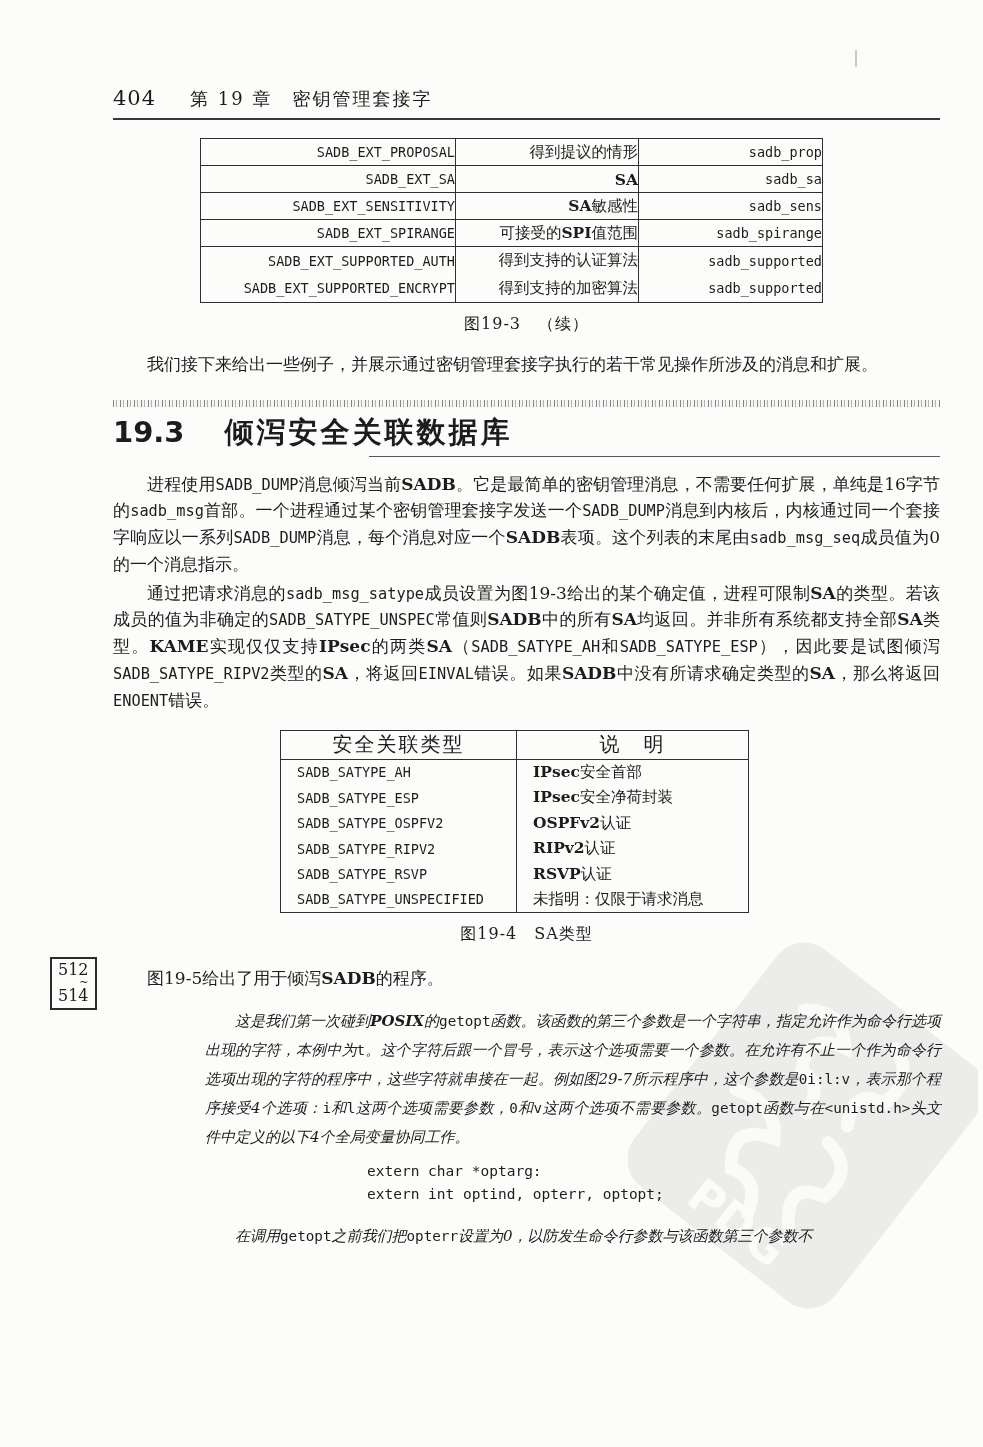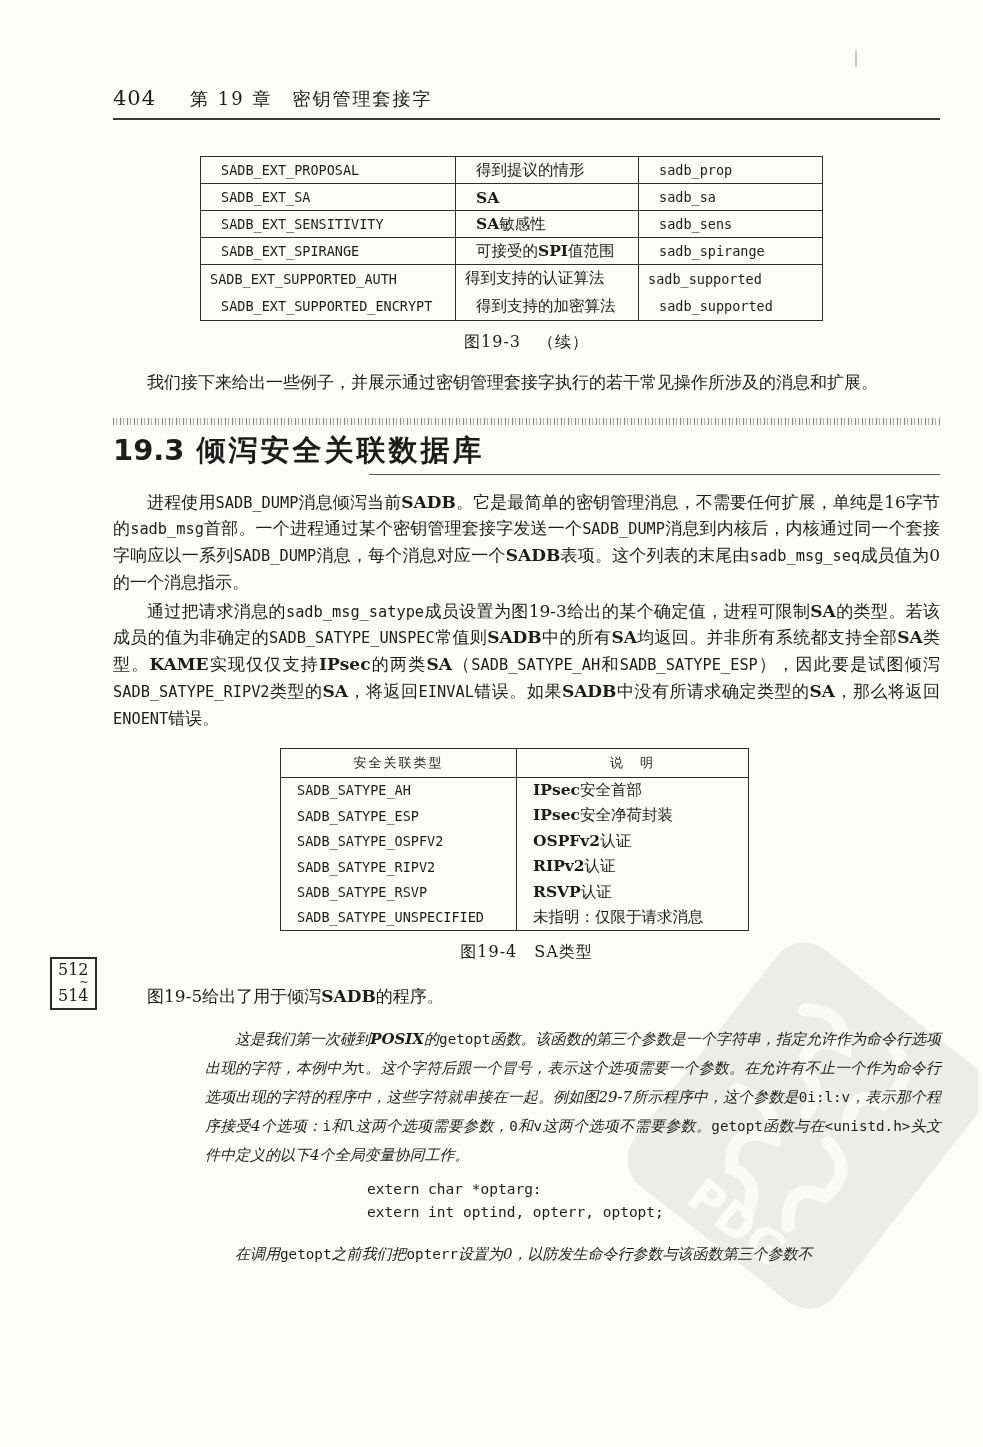--- a/index.html
+++ b/index.html
@@ -20,21 +20,21 @@
               border-bottom:2.5px solid #38383a; padding-bottom:7px; }
   .pagenum { font-size:21px; letter-spacing:1px;text-align:center; }
   .chapter { font-size:18px; letter-spacing:2px; }
 
   
   .seg-c { font-family:"DejaVu Sans Mono","Liberation Mono",monospace; font-size:0.9em;margin-top:32px; }
   .seg-b { font-weight:bold; }
 
   
   table { border-collapse:collapse; }
-  .tbl1 { margin:36px 0 0 87px; width:622px; table-layout:fixed; }
+  .tbl1 { margin:18px 0 0 87px; width:622px; table-layout:fixed;text-align:right; }
   .tbl1 td { border:1.4px solid #2f2f31; height:27px; vertical-align:middle; }
   .tbl1 td.c1 { padding-left:20px; font-family:"DejaVu Sans Mono","Liberation Mono",monospace; font-size:13.5px; }
   .tbl1 td.c2 { padding-left:20px; font-size:15.5px; }
   .tbl1 td.c3 { padding-left:20px; font-family:"DejaVu Sans Mono","Liberation Mono",monospace; font-size:13.5px; }
   .tbl1 tr.merge-top td    { border-bottom:none; height:28px;padding-left:9px; }
   .tbl1 tr.merge-bottom td { border-top:none;    height:28px; }
 
   .fig-caption { text-align:center; font-size:16px; margin-top:11px; letter-spacing:1px; }
 
   .para { font-size:17px; line-height:1.56; text-align:justify; text-indent:2em; }
@@ -42,31 +42,31 @@
   .p-body1 { margin-top:10px; }
   .p-body2 { margin-top:2px; }
   .p-fig5  { margin-top:20px; }
 
   
   .section { margin-top:22px; position:relative; padding-bottom:8px; }
   .sec-bar { height:7px; width:100%;
              background:
                repeating-linear-gradient(90deg, rgba(120,120,120,.9) 0 1px, rgba(220,220,220,.3) 1px 3px, rgba(160,160,160,.8) 3px 4px, rgba(235,235,235,.4) 4px 7px);
              margin-bottom:6px; }
-  .sec-row { display:flex; align-items:baseline; gap:12px;
+  .sec-row { display:flex; align-items:baseline; gap:40px;
              font-family:"DejaVu Sans","Liberation Sans",sans-serif;
              font-weight:700; font-size:29px; }
   .sec-title { letter-spacing:3px; }
   .sec-rule { position:absolute; left:256px; right:0; bottom:4px;
               border-top:1.6px solid rgba(60,60,62,.85); }
 
   
   .tbl2 { margin:16px 0 0 167px; width:468px; table-layout:fixed; }
   .tbl2 th { border:1.5px solid #2f2f31; height:29px; font-weight:normal;
-             font-size:13px; letter-spacing:2px; text-align:center; }
+             font-size:20px; letter-spacing:2px; text-align:center; }
   .tbl2 td { height:25.5px; vertical-align:middle; }
   .tbl2 td.c1 { border-left:1.5px solid #2f2f31; padding-left:16px;
                 font-family:"DejaVu Sans Mono","Liberation Mono",monospace; font-size:13.5px; }
   .tbl2 td.c2 { border-left:1.2px solid #2f2f31; border-right:1.5px solid #2f2f31;
                 padding-left:16px; font-size:15.5px; }
   .tbl2 tr:last-child td { border-bottom:1.5px solid #2f2f31; }
 
   
   .margin-box { position:absolute; z-index:3; left:50px; top:957px;
                 border:2px solid #2b2b2b; background:#fcfcfa;

